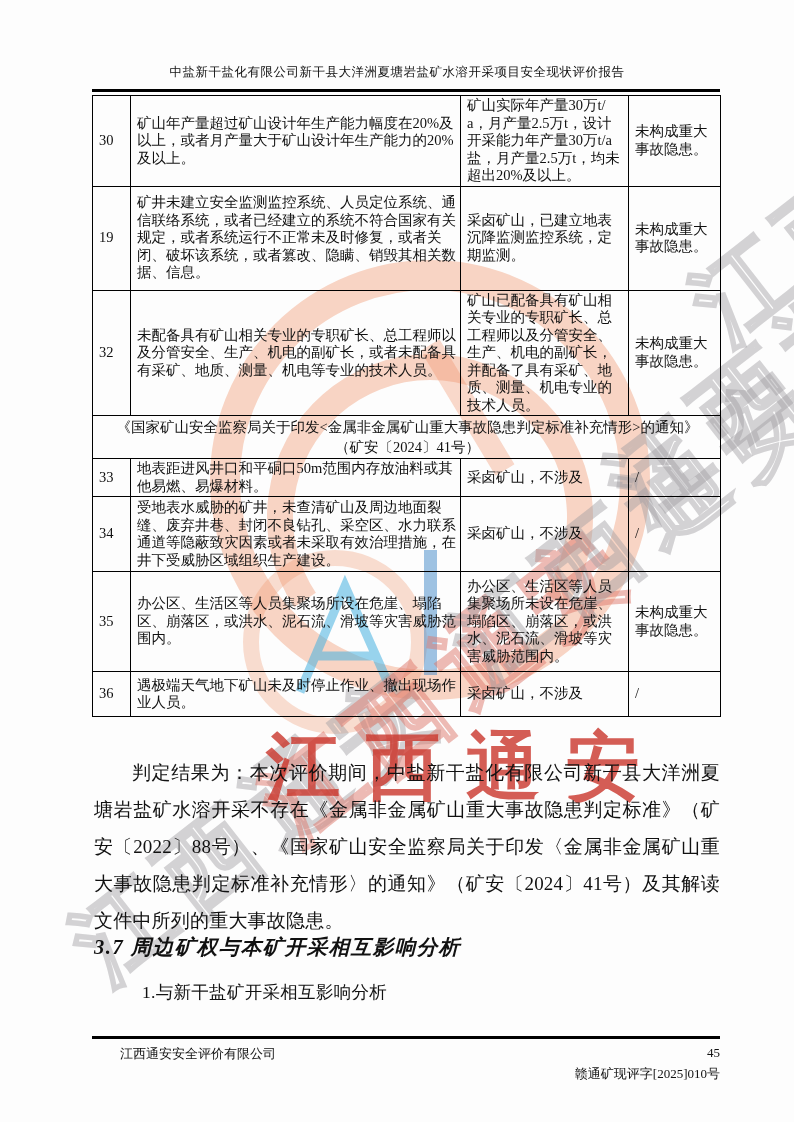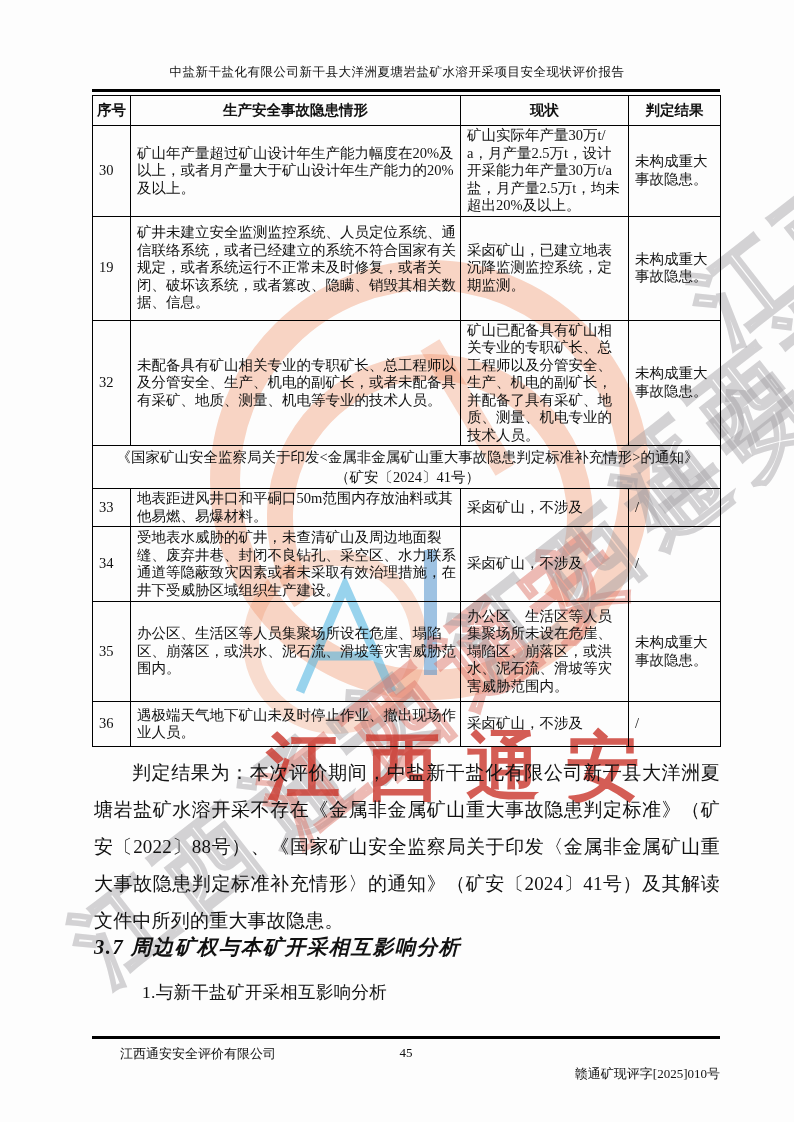--- a/index.html
+++ b/index.html
@@ -25,21 +25,21 @@
   table.mat th{font-weight:bold;text-align:center;padding:1px 2px;}
   td.cnum{text-align:left;padding:1px 1px;}
   td.csec{text-align:center;line-height:20px;}
   .paragraph{position:absolute;left:94px;top:754px;width:626px;font-size:19px;line-height:37px;
              text-align:justify;text-indent:2em;letter-spacing:.2px;}
   .sec-heading{position:absolute;left:94px;top:933px;font-size:20.5px;font-weight:bold;
                font-style:italic;letter-spacing:1.5px;}
   .list-item{position:absolute;left:142px;top:980px;font-size:17.5px;letter-spacing:.3px;}
   .footer-rule{position:absolute;left:92px;top:1036px;width:628px;height:2.5px;background:#000;}
   .footer-company{position:absolute;left:120px;top:1045px;font-size:13px;}
-  .footer-page{position:absolute;left:92px;top:1045px;width:628px;text-align:center;font-size:13px;}
+  .footer-page{position:absolute;left:92px;top:1045px;width:628px;text-align:right;font-size:13px;}
   .footer-doc{position:absolute;right:74px;top:1045px;font-size:13px;margin-top:20px;}
 </style>
 </head>
 <body>
 
 <div class="page">
 
   <div class="wm-layer">
     <svg width="794" height="1122" viewBox="0 0 794 1122" style="position:absolute;left:0;top:0">
       <circle cx="430" cy="480" r="205" fill="none" stroke="#ef9166" stroke-width="30" opacity="0.38"></circle>
@@ -63,26 +63,20 @@
     <div class="header-rule"></div>
 
     <table class="mat">
       <colgroup>
           <col style="width:38px">
           <col style="width:330px">
           <col style="width:168px">
           <col style="width:92px">
         </colgroup>
       <tbody>
-          <tr style="height:30px">
-        <th>序号</th>
-        <th>生产安全事故隐患情形</th>
-        <th>现状</th>
-        <th>判定结果</th>
-      </tr>
       <tr style="height:88px">
         <td class="cnum">30</td>
         <td>矿山年产量超过矿山设计年生产能力幅度在20%及以上，或者月产量大于矿山设计年生产能力的20%及以上。</td>
         <td>矿山实际年产量30万t/a，月产量2.5万t，设计开采能力年产量30万t/a盐，月产量2.5万t，均未超出20%及以上。</td>
         <td>未构成重大事故隐患。</td>
       </tr>
       <tr style="height:104px">
         <td class="cnum">19</td>
         <td>矿井未建立安全监测监控系统、人员定位系统、通信联络系统，或者已经建立的系统不符合国家有关规定，或者系统运行不正常未及时修复，或者关闭、破坏该系统，或者篡改、隐瞒、销毁其相关数据、信息。</td>
         <td>采卤矿山，已建立地表沉降监测监控系统，定期监测。</td>

